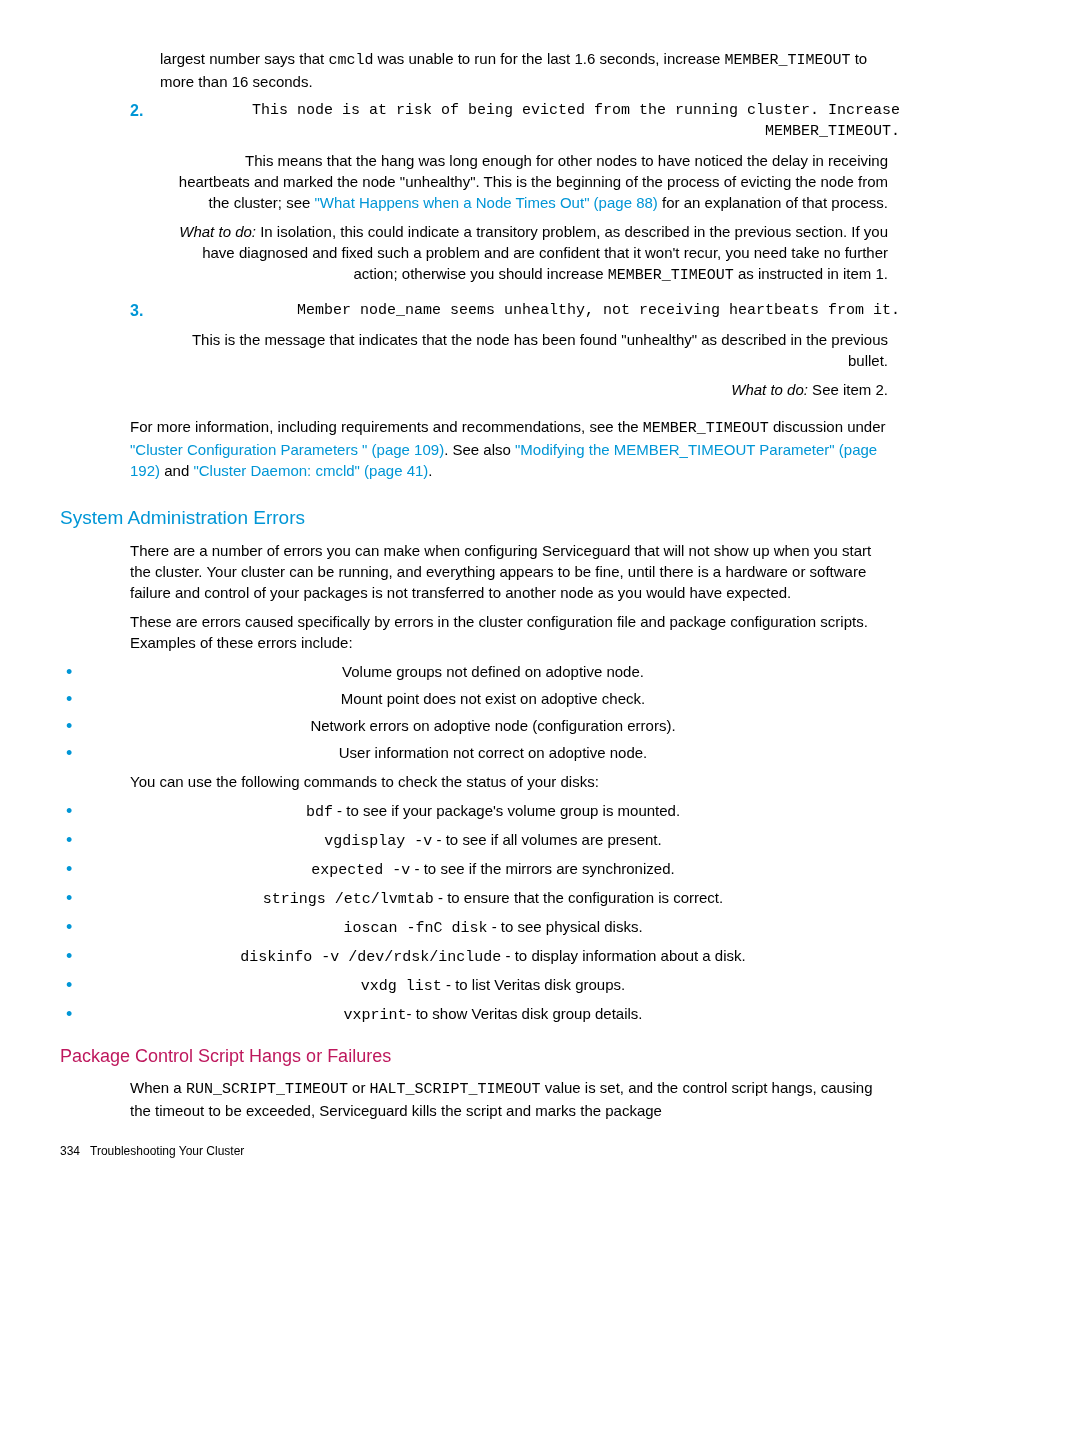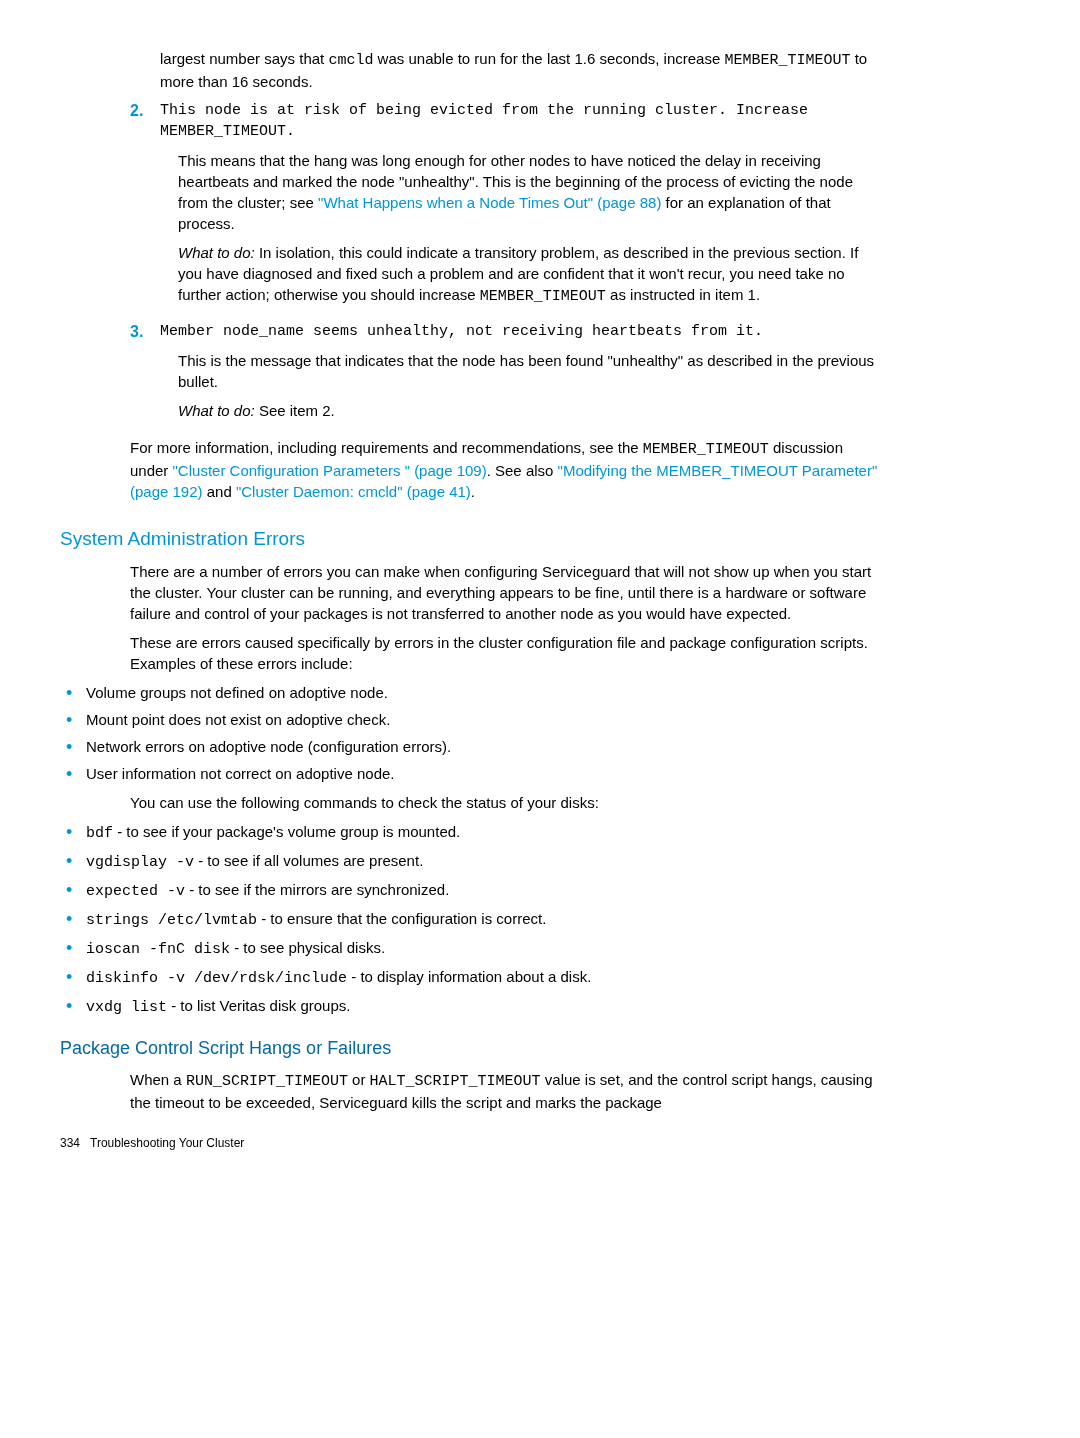--- a/index.html
+++ b/index.html
@@ -9,38 +9,38 @@
     color: #000;
     margin: 0;
     padding: 40px 60px 30px 60px;
     width: 960px;
     box-sizing: border-box;
   }
   .indent-main { margin-left: 70px; }
   .indent-item { margin-left: 100px; }
   .numitem { display: flex; margin-top: 6px; }
   .numitem .num { width: 30px; flex-shrink:0; color: #0096d6; font-weight: bold; font-size: 16px;}
-  .numitem .body { flex: 1; }
+  .numitem .body { flex: 1; text-align: right; }
   .mono { font-family: "Courier New", monospace; font-size: 15px; }
   h2.section {
     color: #0096d6;
     font-weight: normal;
     font-size: 19px;
     margin: 24px 0 8px 0;
   }
   h3.subsection {
-    color: #0369a1;
+    color: #be185d;
     font-weight: normal;
     font-size: 18px;
     margin: 18px 0 6px 0;
   }
   a.link, span.link { color: #0096d6; text-decoration: none; }
-  p { margin: 8px 18px; }
+  p { margin: 8px 12px; }
   ul.bullets { list-style: none; padding-left: 0; margin: 4px 0; }
-  ul.bullets li { position: relative; padding-left: 26px; margin: 6px 0; }
+  ul.bullets li { position: relative; padding-left: 26px; margin: 6px 0; text-align: center; }
   ul.bullets li::before {
     content: "•";
     color: #0096d6;
     font-size: 18px;
     position: absolute;
     left: 6px;
     top: -1px;
   }
   .footer { font-size: 12px; margin-top: 22px; }
   em { font-style: italic; }
@@ -95,20 +95,21 @@
 <p class="indent-main">You can use the following commands to check the status of your disks:</p>
 
 <ul class="bullets indent-main">
   <li><span class="mono">bdf</span><span> - to see if your package's volume group is mounted.</span></li>
   <li><span class="mono">vgdisplay -v</span><span> - to see if all volumes are present.</span></li>
   <li><span class="mono">expected -v</span><span> - to see if the mirrors are synchronized.</span></li>
   <li><span class="mono">strings /etc/lvmtab</span><span> - to ensure that the configuration is correct.</span></li>
   <li><span class="mono">ioscan -fnC disk</span><span> - to see physical disks.</span></li>
   <li><span class="mono">diskinfo -v /dev/rdsk/include</span><span> - to display information about a disk.</span></li>
   <li><span class="mono">vxdg list</span><span> - to list Veritas disk groups.</span></li>
+  <li><span class="mono">vxprint</span><span>- to show Veritas disk group details.</span></li>
 </ul>
 
 <h3 class="subsection">Package Control Script Hangs or Failures</h3>
 
 <p class="indent-main">
   <span>When a </span><span class="mono">RUN_SCRIPT_TIMEOUT</span><span> or </span><span class="mono">HALT_SCRIPT_TIMEOUT</span><span> value is set, and the control script hangs, causing the timeout to be exceeded, Serviceguard kills the script and marks the package</span>
 </p>
 
 <div class="footer">
   <span>334</span>&nbsp;&nbsp;&nbsp;<span>Troubleshooting Your Cluster</span>

